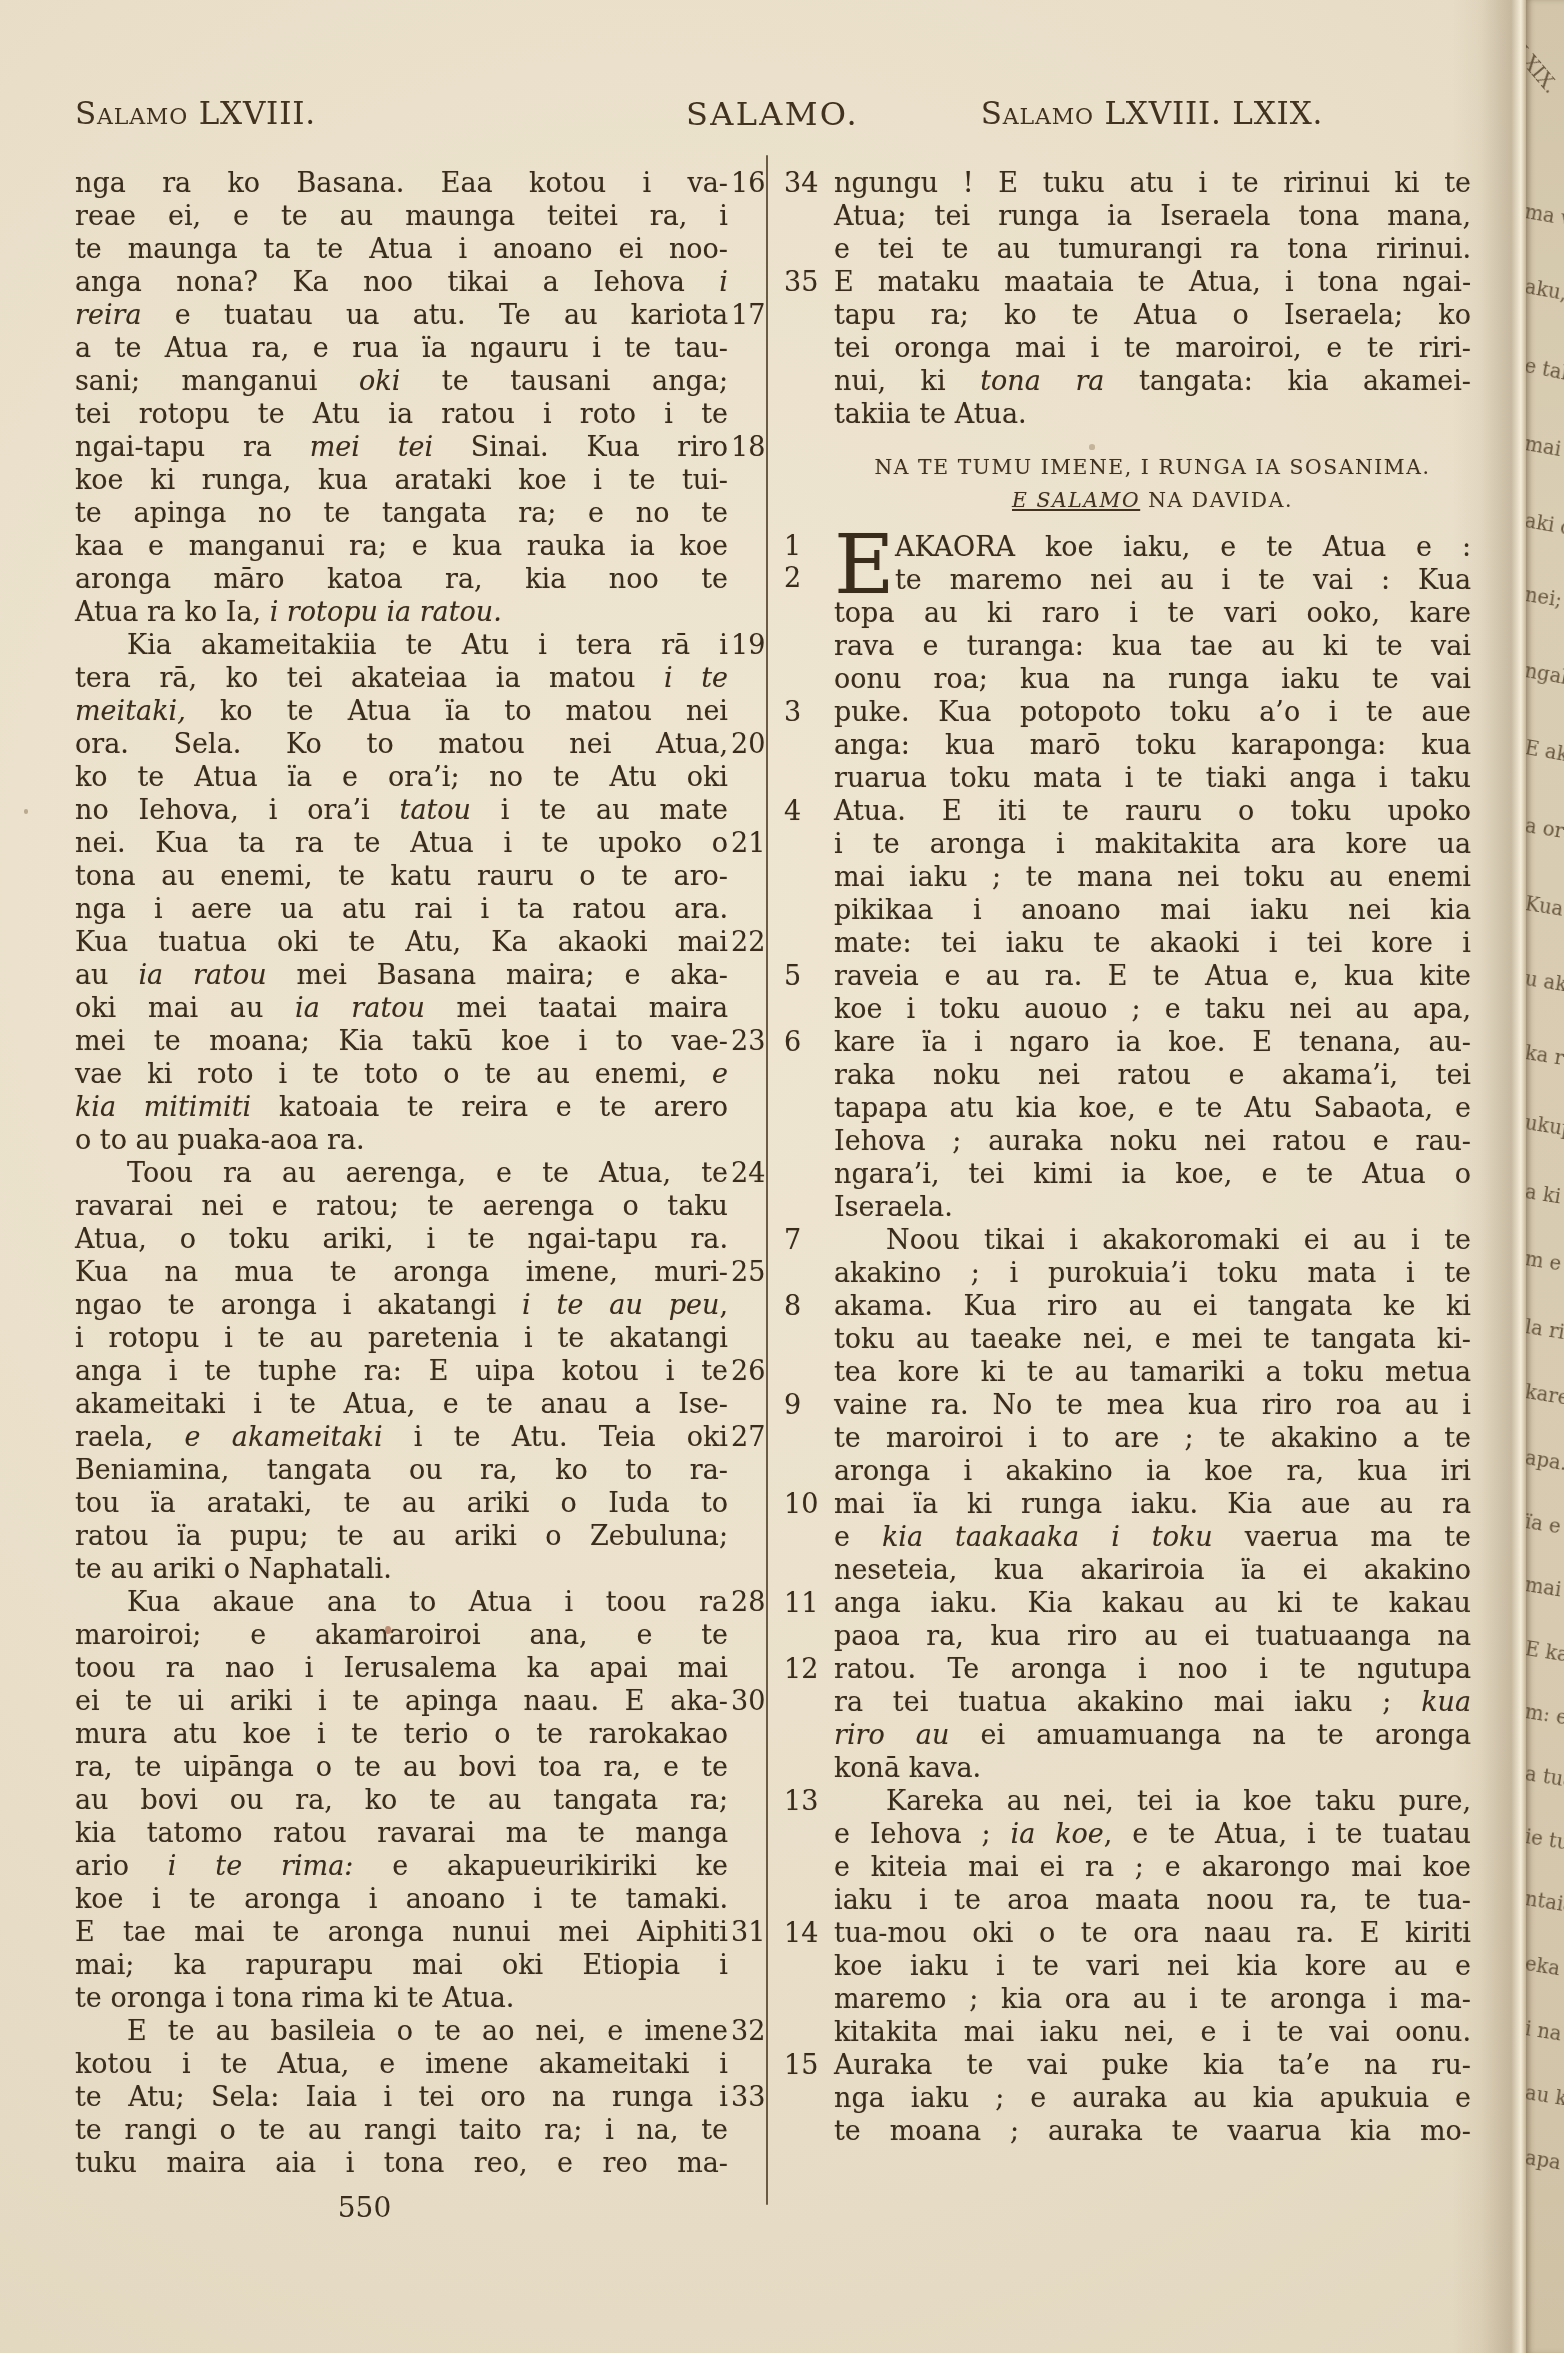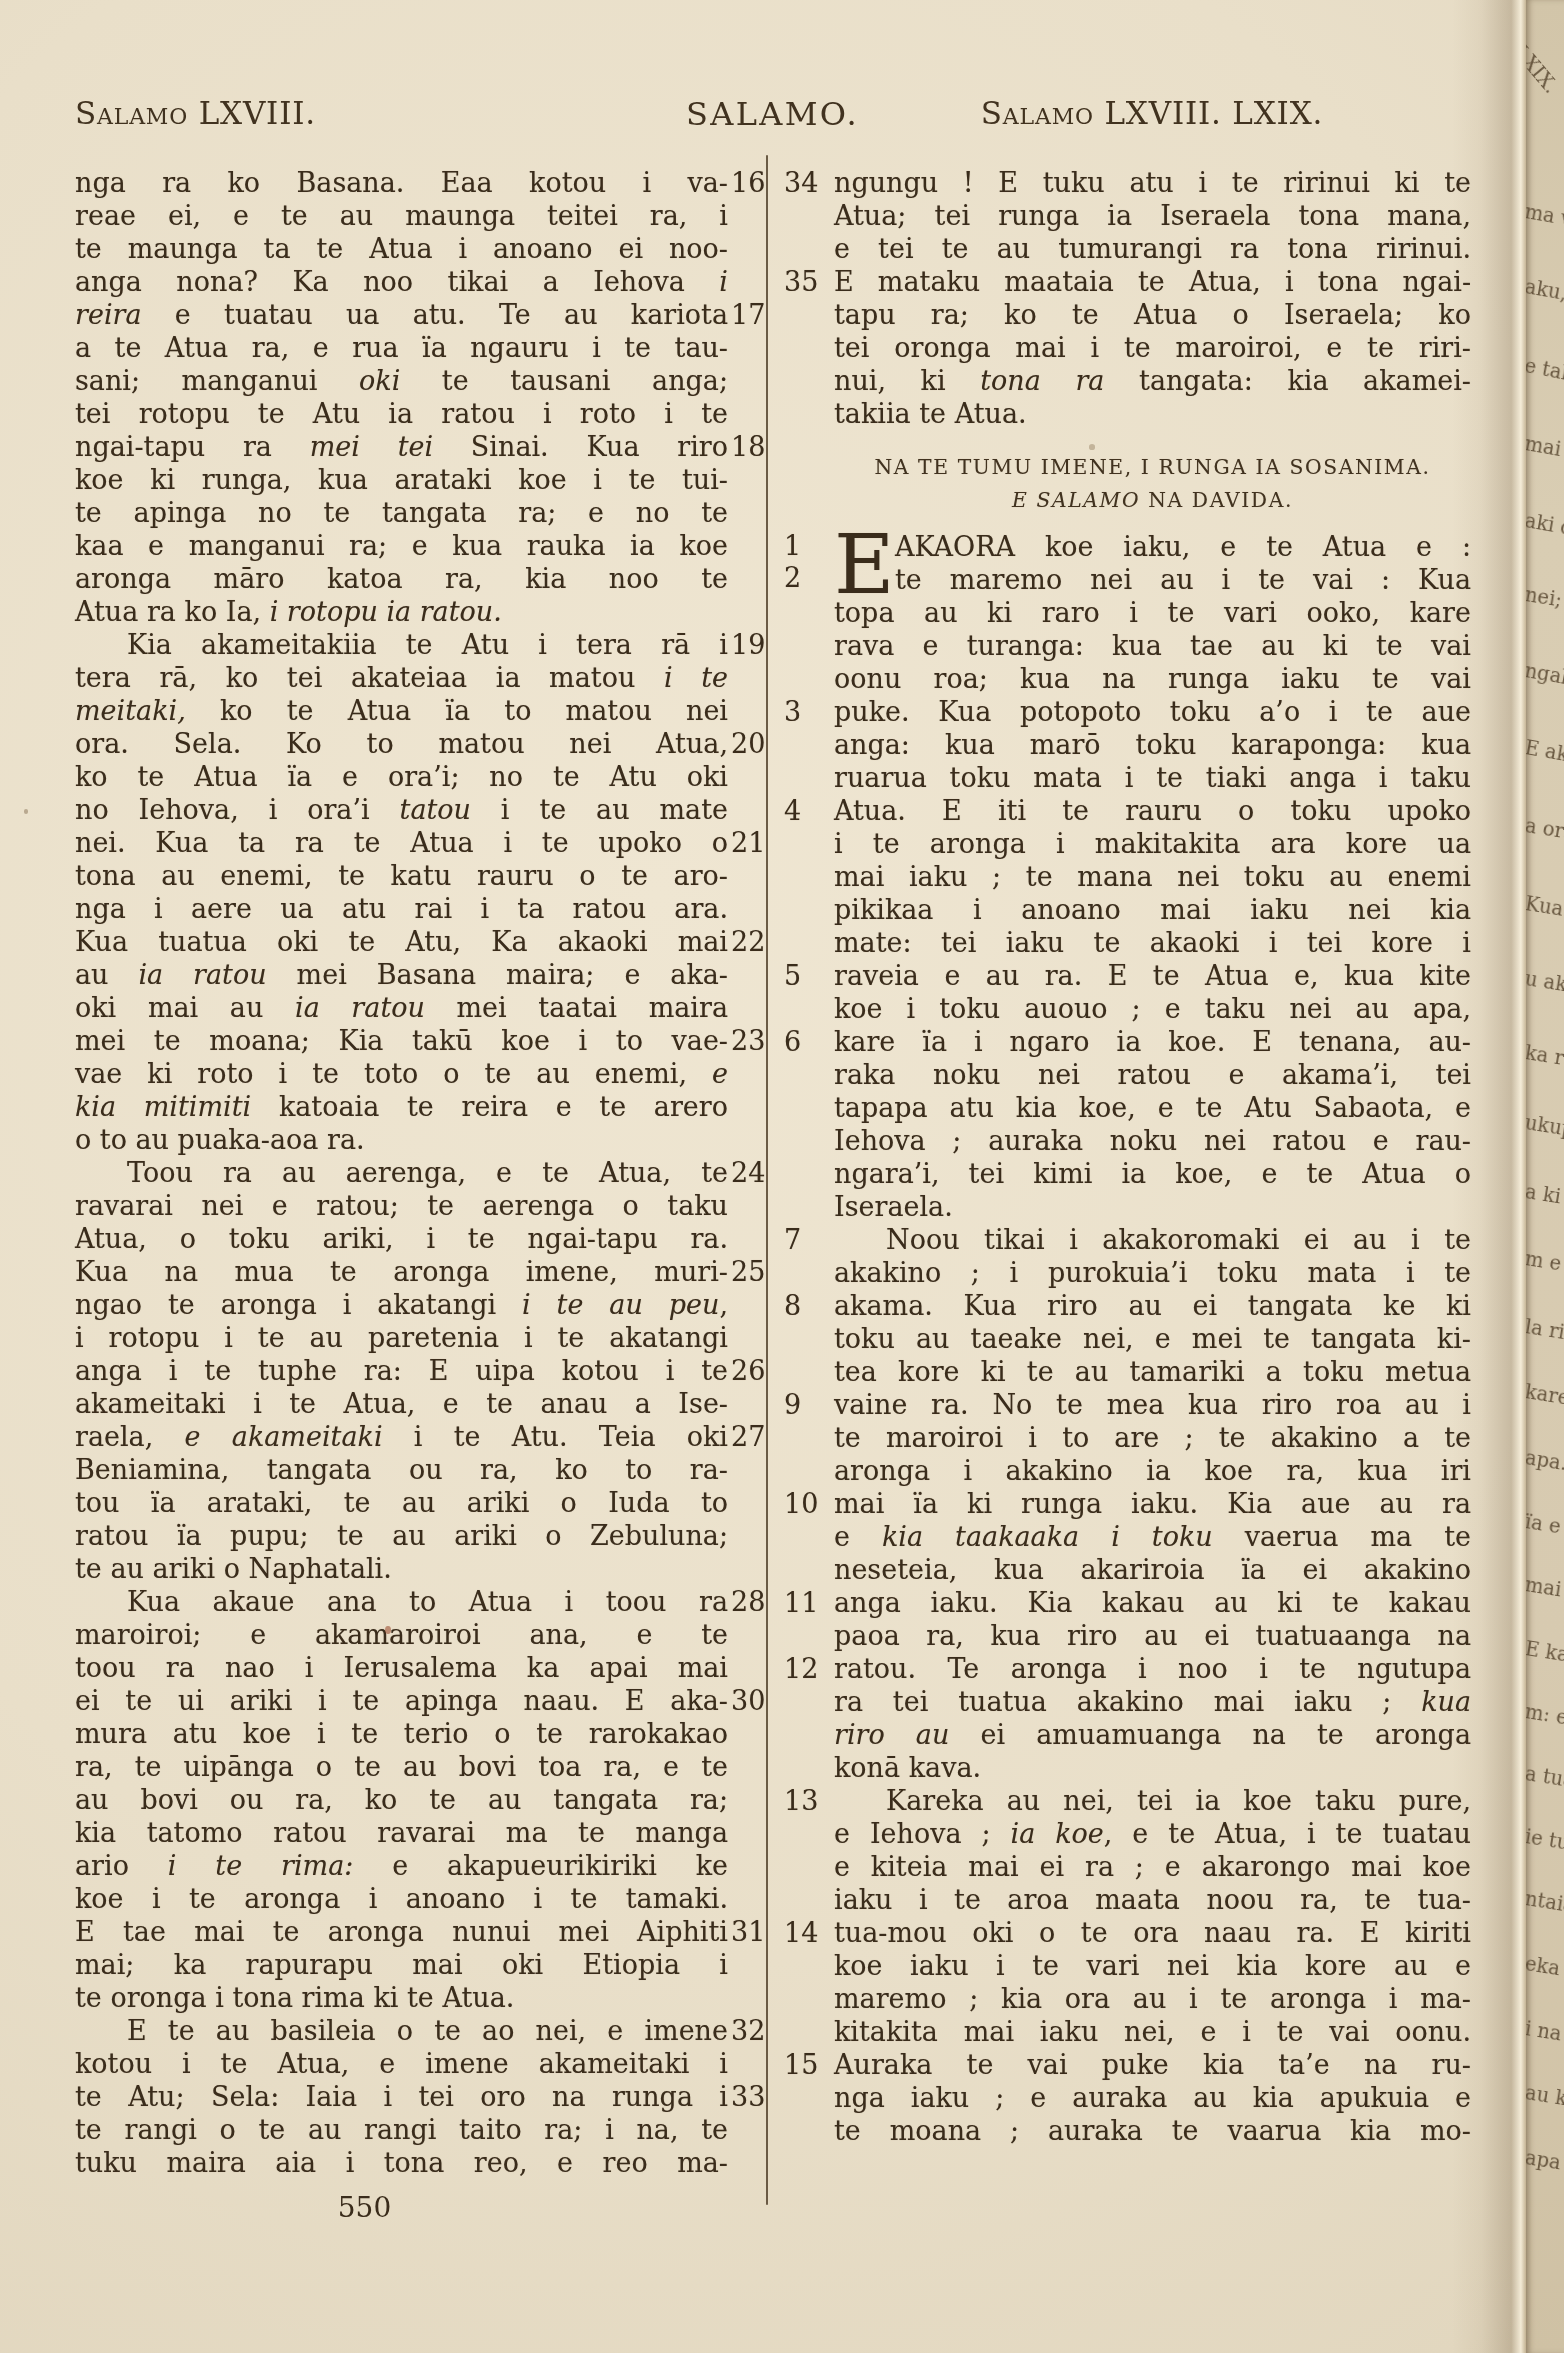--- a/index.html
+++ b/index.html
@@ -32,21 +32,21 @@
   .line.ind2 .lt{text-indent:52px;}
   em{font-style:italic;}
   .vn{position:absolute;top:0;font-style:normal;}
   #left-col .vn{right:-42px;width:39px;text-align:right;}
   #right-col .vn{left:-50px;width:44px;text-align:left;}
   
   #section{ text-align:center; margin-top:25px; }
   #s-title{font-size:34px;letter-spacing:3.9px;line-height:42px;color:#41321f;}
   #s-sub1{font-size:20.3px;letter-spacing:1.6px;margin-top:22px;line-height:25px;color:#41321f;}
   #s-sub2{font-size:20.3px;letter-spacing:1.6px;margin-top:7.8px;line-height:25px;margin-bottom:17px;color:#41321f;}
-  #s-sub2 .it{font-style:italic;}
+  #s-sub2 .it{font-style:italic;text-decoration:underline;}
   
   #open-block{position:relative;padding-left:61px;}
   #drop-cap{position:absolute;left:0;top:3.1px;font-size:83px;line-height:64px;color:#3a2c1b;}
   .onum{position:absolute;left:-50px;width:44px;text-align:left;}
   #onum1{top:0;} #onum2{top:32px;}
   .oline{position:relative;height:33px;line-height:33px;}
   .oline .lt{display:inline-block;width:100%;text-align:justify;text-align-last:justify;white-space:normal;}
   
   #pagenum{position:absolute;left:75px;width:579px;top:2191px;text-align:center;font-size:28px;color:#3a2c1b;}
   

